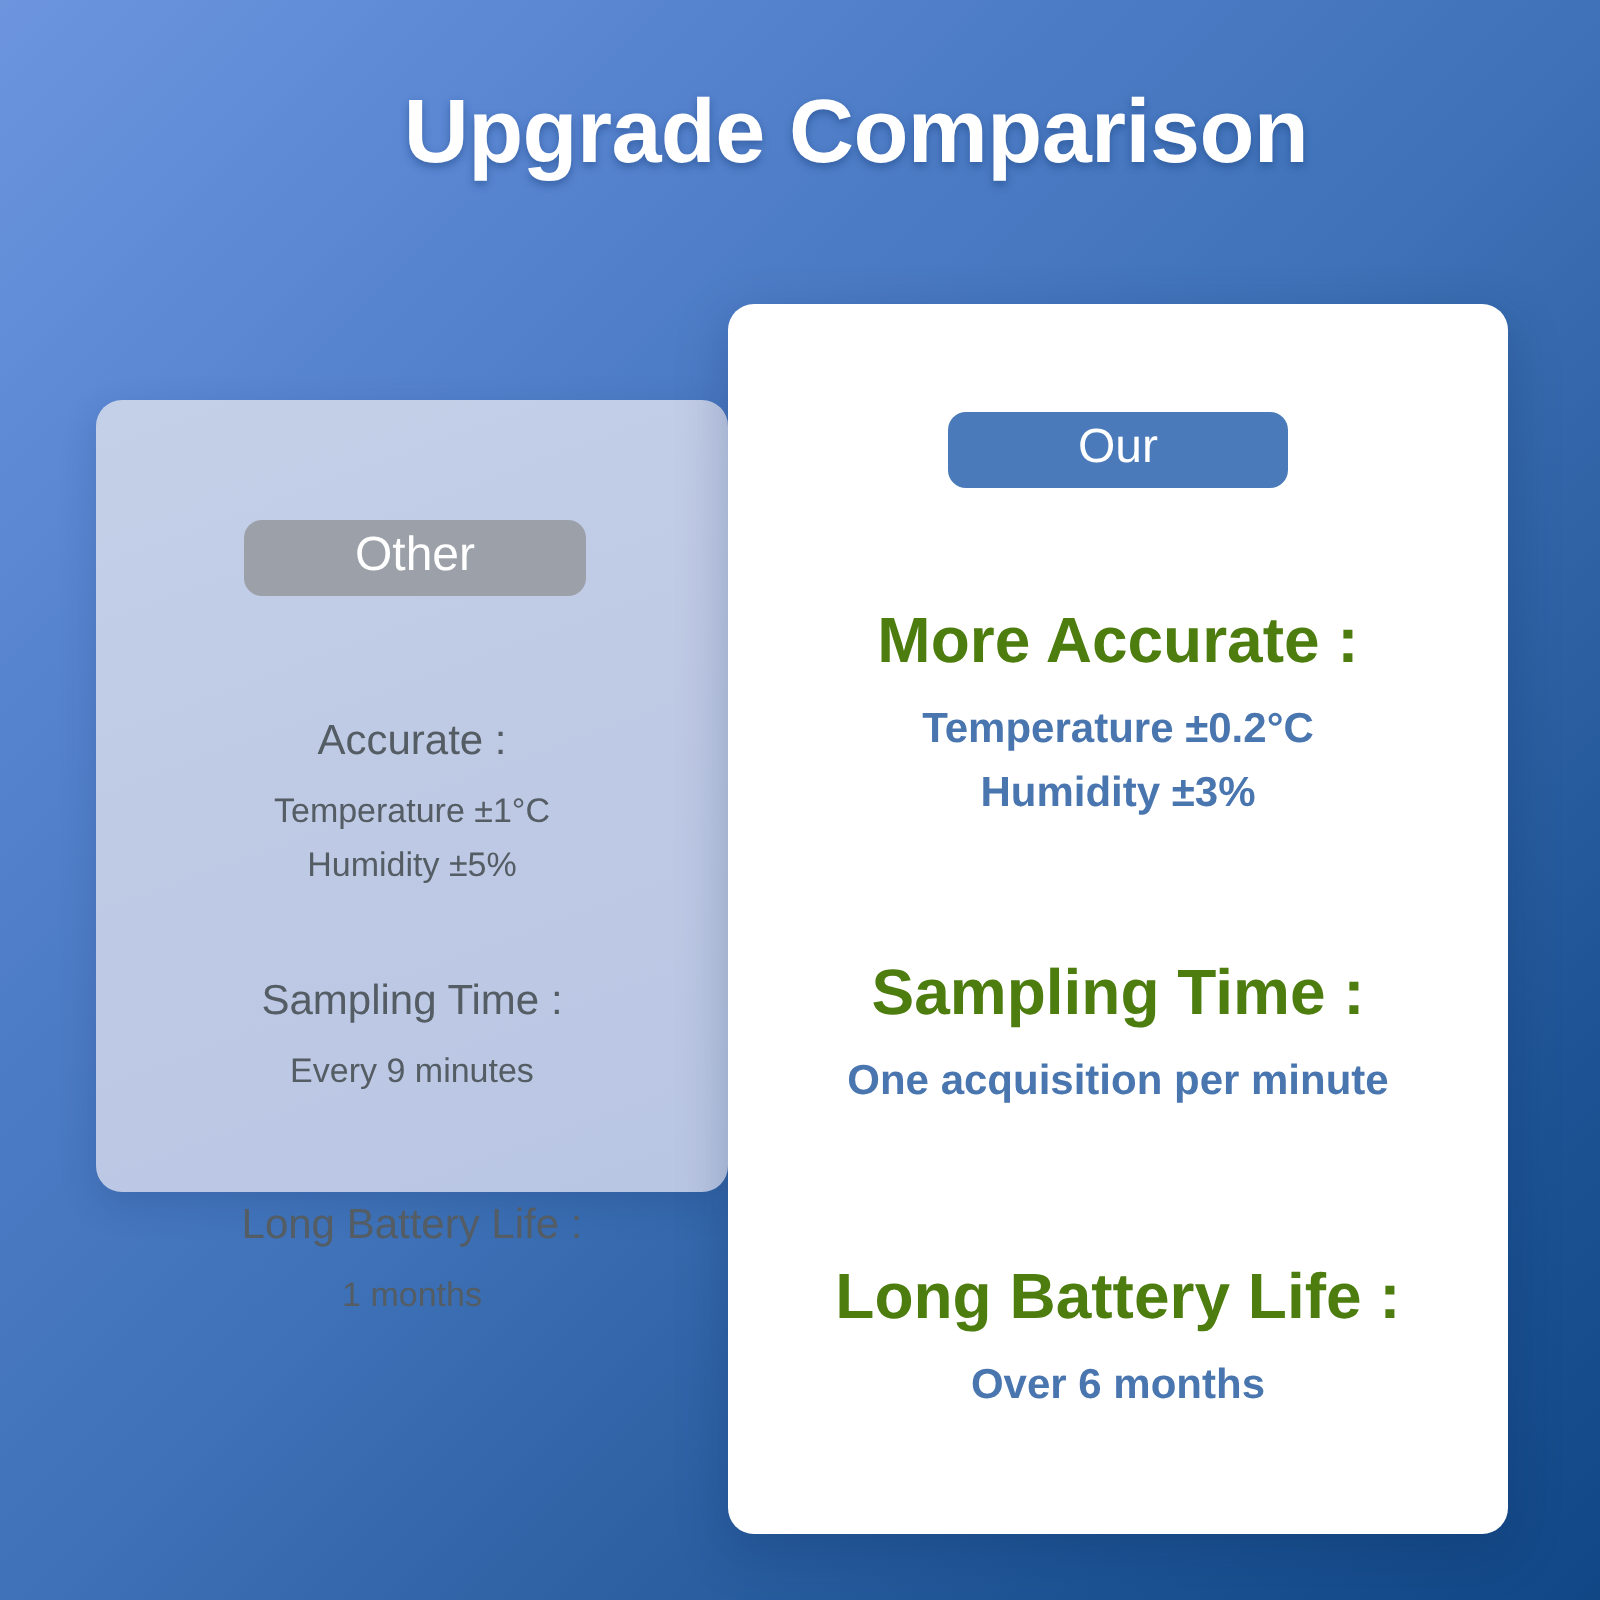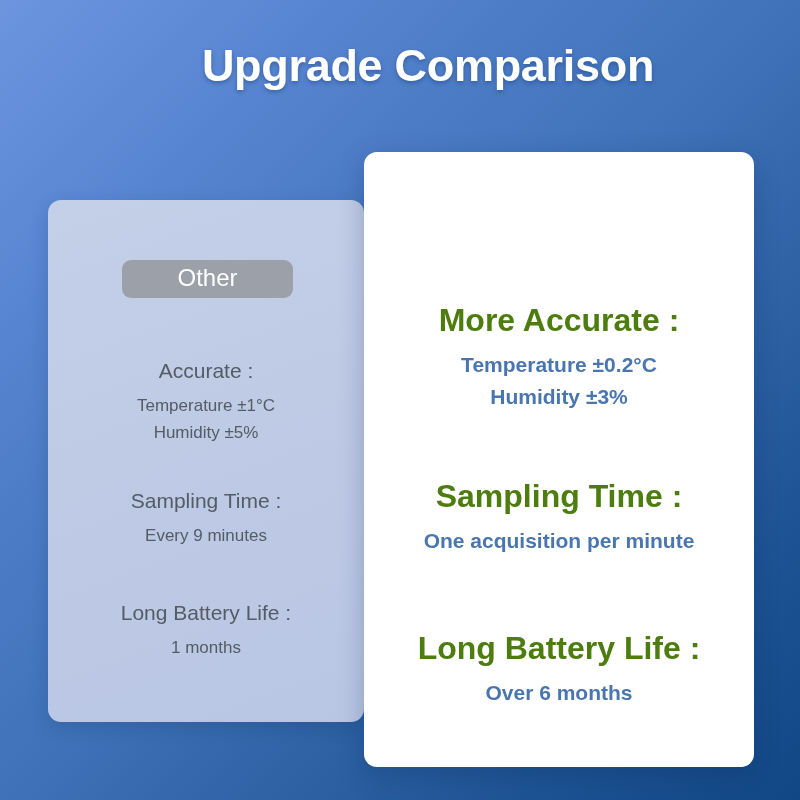--- a/index.html
+++ b/index.html
@@ -46,21 +46,21 @@
   
   .card {
     position: absolute;
     box-sizing: border-box;
   }
 
   .card-other {
     left: 48px;
     top: 200px;
     width: 316px;
-    height: 522px;
+    height: 396px;
     border-radius: 13px;
     background: linear-gradient(160deg, #c4cfe8 0%, #bfcae5 45%, #b9c6e3 100%);
     box-shadow: 0 6px 18px rgba(14, 44, 92, 0.18);
     z-index: 1;
     padding-left: 24px;
   }
 
   .card-our {
     left: 364px;
     top: 152px;
@@ -184,20 +184,23 @@
     <div class="block o-grp3">
       <div class="other-heading">Long Battery Life :</div>
       <div class="spacer-sm"></div>
       <div class="other-detail">1 months</div>
     </div>
 
   </div>
 
   <div class="card card-our">
 
+    <div class="badge badge-our">
+      <span>Our</span>
+    </div>
 
     <div class="block u-grp1">
       <div class="our-heading">More Accurate :</div>
       <div class="spacer-sm"></div>
       <div class="our-detail">Temperature ±0.2°C</div>
       <div class="our-detail">Humidity ±3%</div>
     </div>
 
     <div class="block u-grp2">
       <div class="our-heading">Sampling Time :</div>

